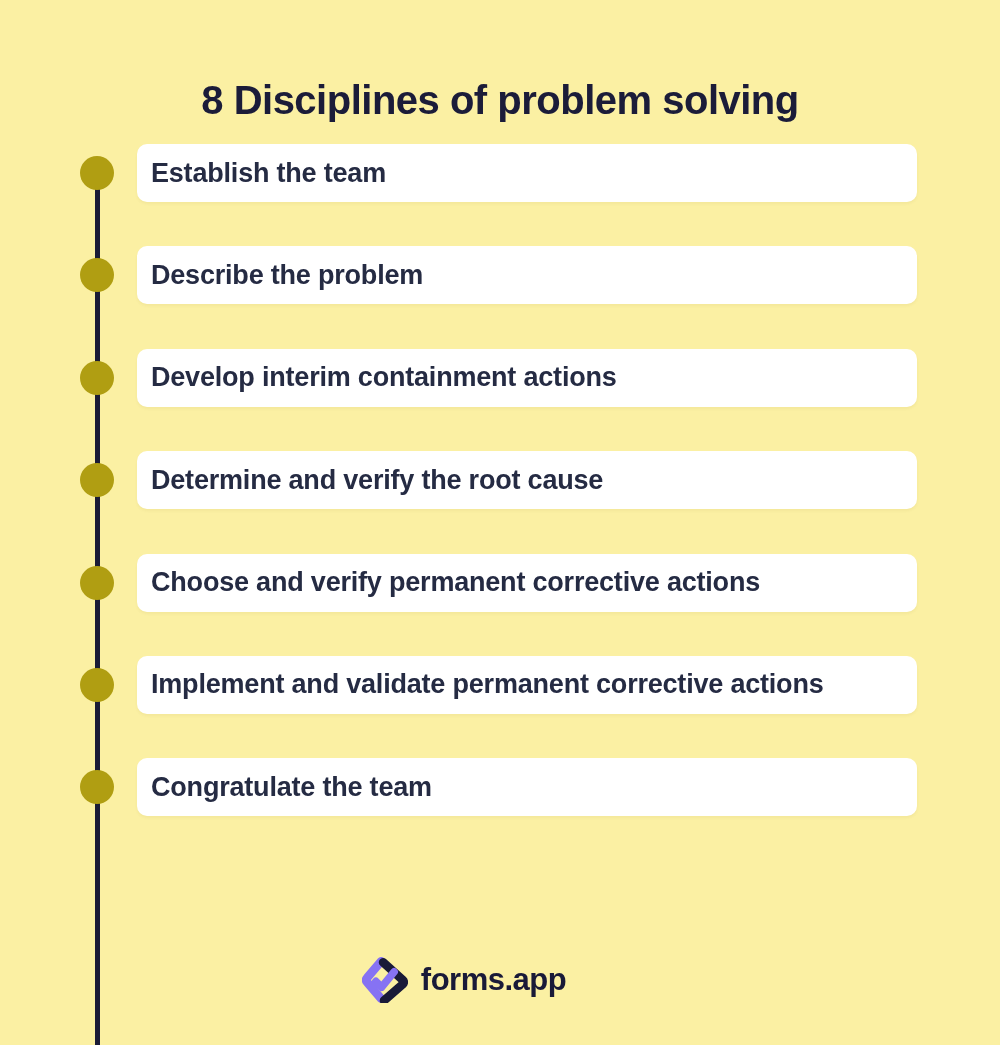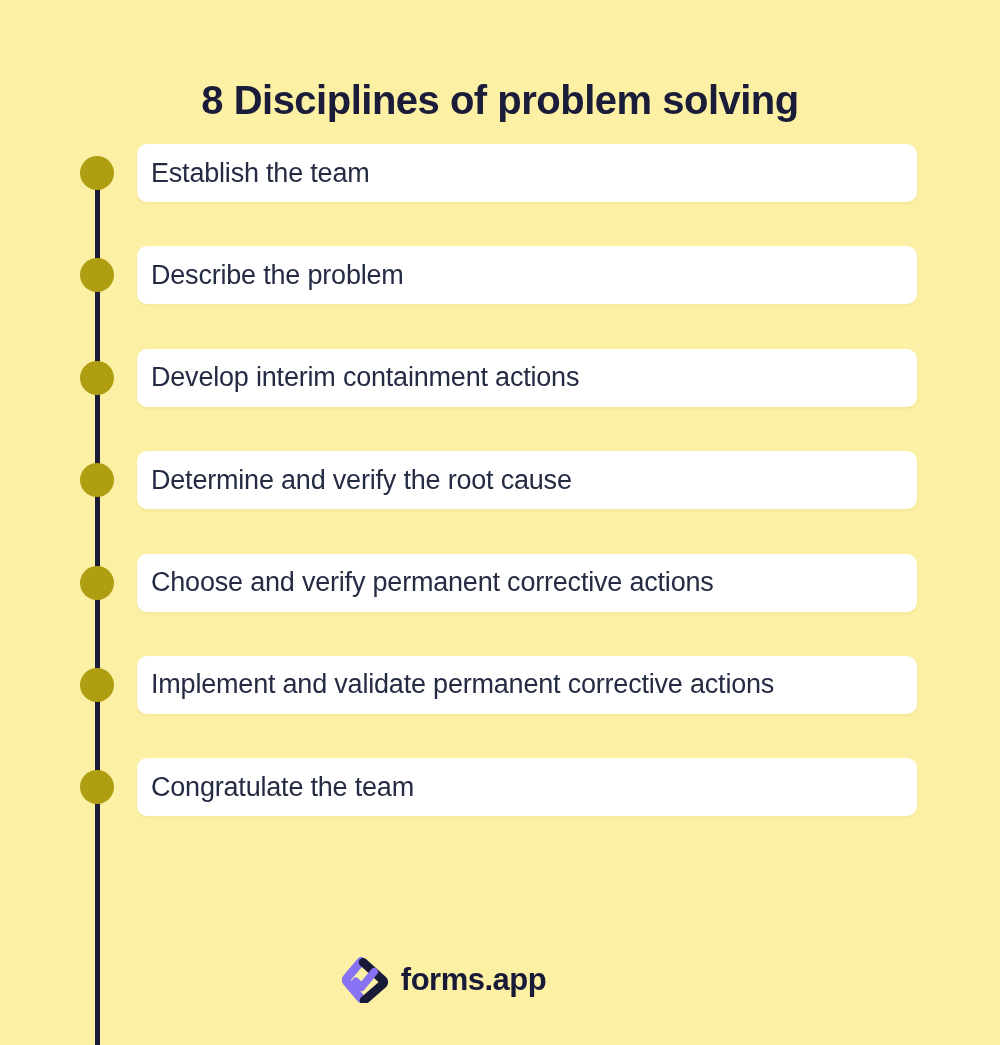--- a/index.html
+++ b/index.html
@@ -48,21 +48,21 @@
     background: var(--card, #FFFFFF);
     border-radius: 10px;
     display: flex;
     align-items: center;
     box-sizing: border-box;
     padding-left: 14px;
     box-shadow: 0 2px 3px rgba(120, 100, 0, 0.06);
   }
   .item-label {
     font-size: 27px;
-    font-weight: 400;
+    font-weight: 700;
     letter-spacing: -0.2px;
     color: var(--text, #252B43);
     white-space: nowrap;
   }
   .dot {
     position: absolute;
     left: -57px;
     top: 12px;
     width: 34px;
     height: 34px;
@@ -71,20 +71,21 @@
   }
   .logo-row {
     position: absolute;
     top: 957px;
     left: 0;
     width: 888px;
     display: flex;
     justify-content: center;
     align-items: center;
     gap: 13px;
+    padding-left: 20px;
   }
   .logo-icon {
     width: 46px;
     height: 46px;
     display: block;
   }
   .logo-text {
     font-size: 31px;
     font-weight: 800;
     letter-spacing: -0.5px;

